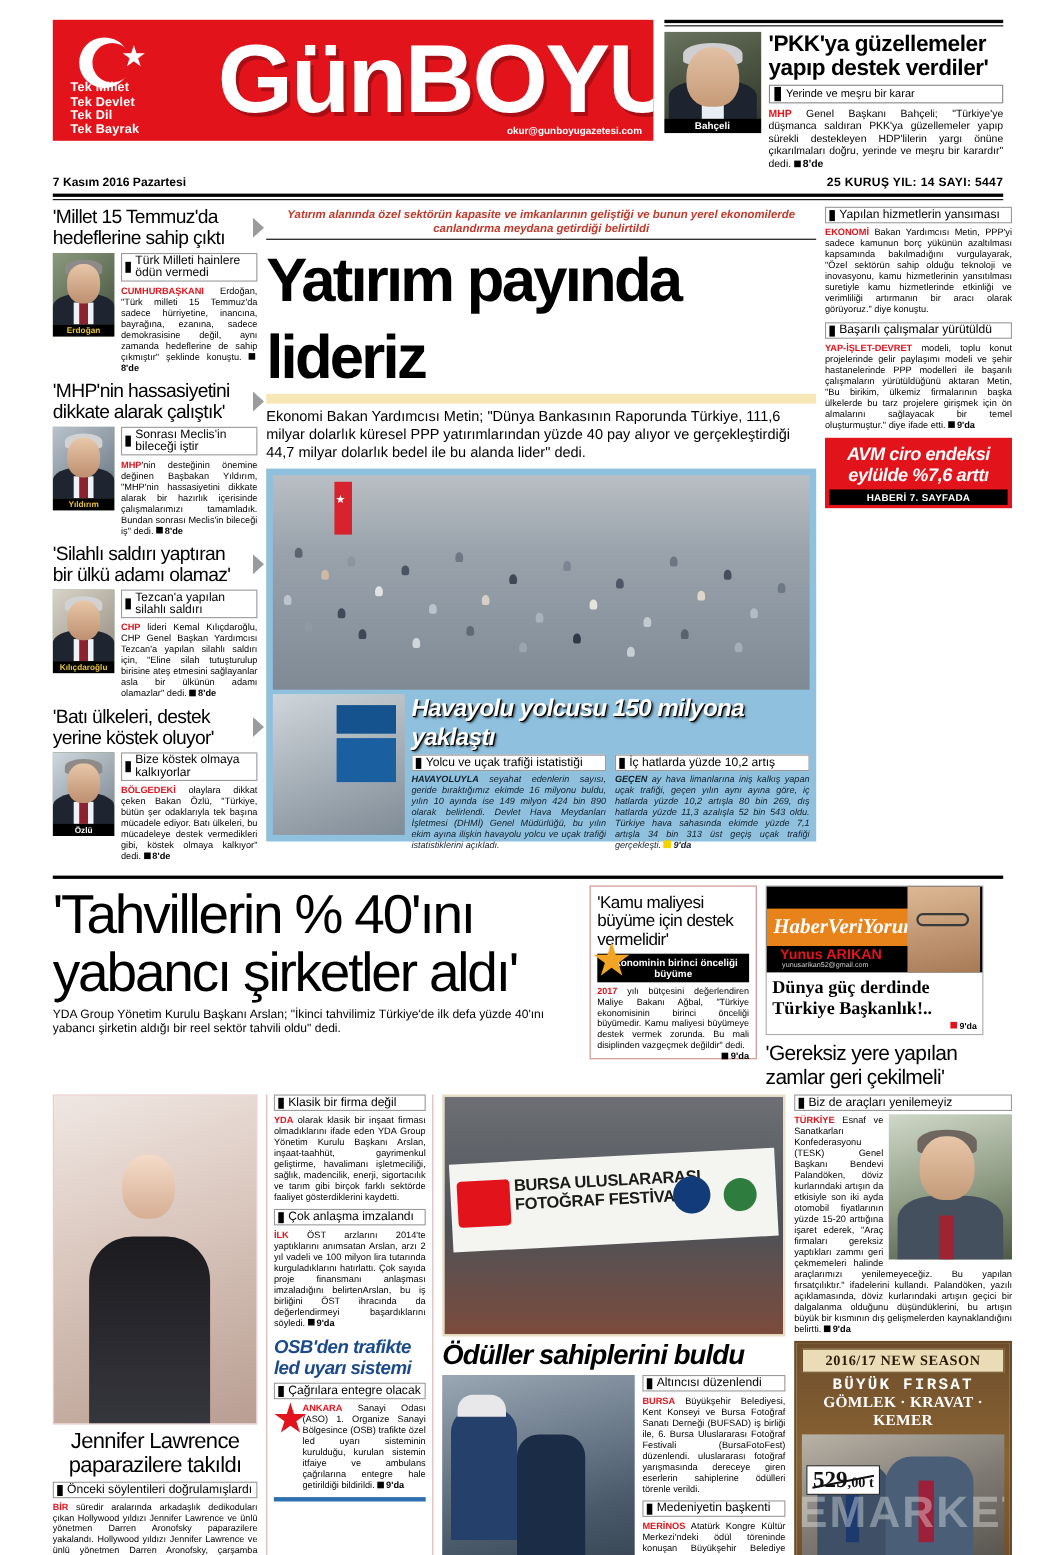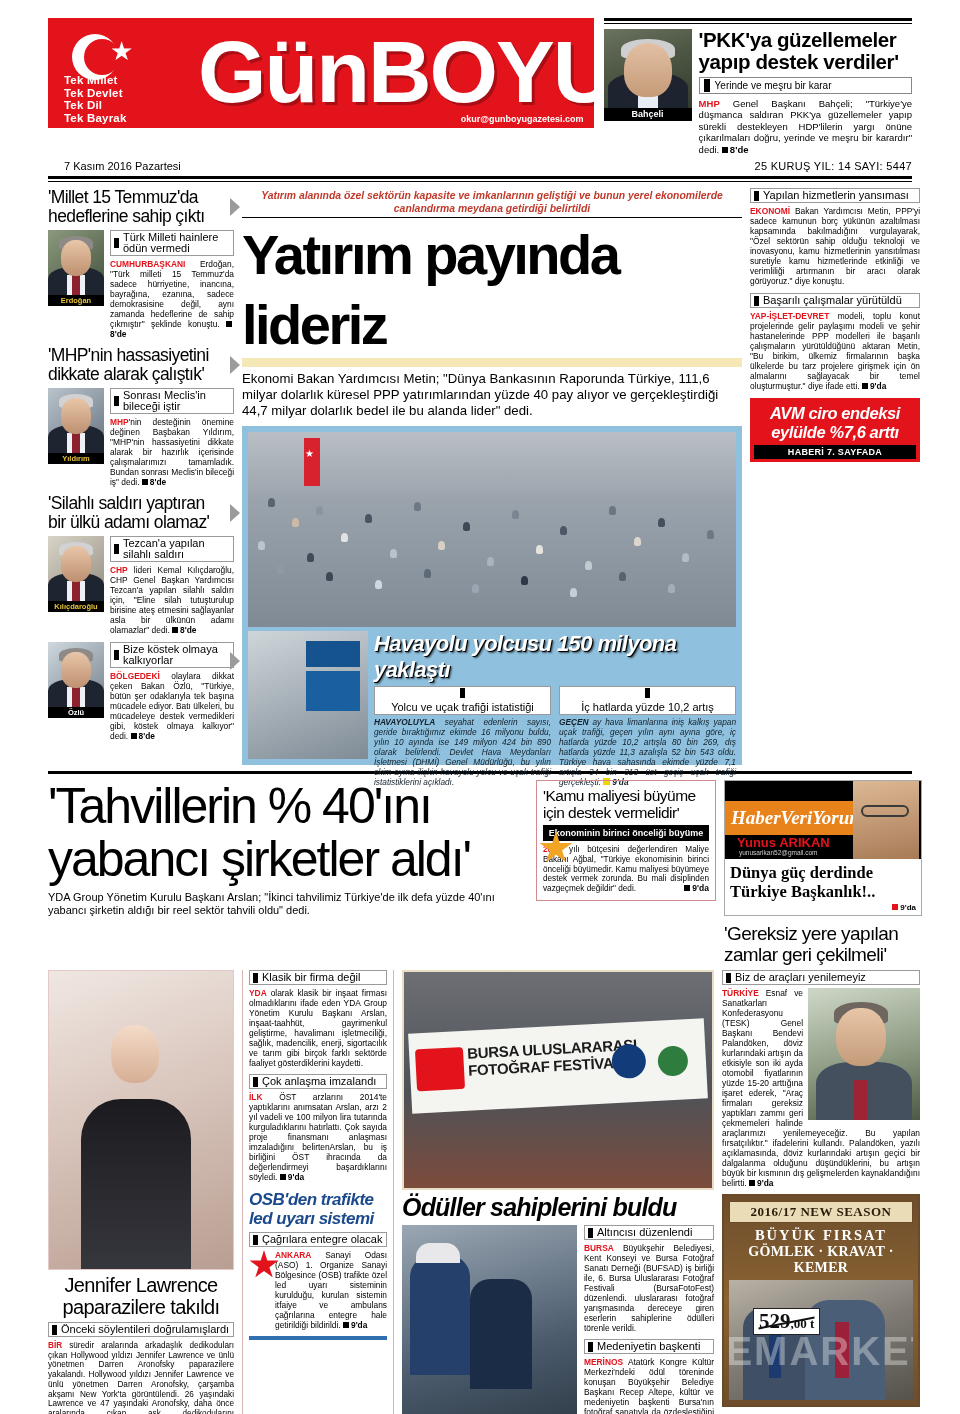--- a/index.html
+++ b/index.html
@@ -86,21 +86,21 @@
     padding: 1px 4px; font-size: 10px;
   }
   .pkk-sub .tick { width: 6px; height: 13px; background: #000; flex: none; }
   .pkk-body { margin-top: 4px; font-size: 9.5px; line-height: 11.4px; text-align: justify; }
   .red { color: #e3131c; font-weight: bold; }
   .pgref { font-weight: bold; }
   .sq { display: inline-block; width: 6px; height: 6px; background: #000; margin-right: 2px; }
 
   .mast-info {
     display: flex; justify-content: space-between; align-items: center;
-    padding: 5px 48px 0 64px; font-size: 11px; font-weight: normal;
+    padding: 5px 48px 0 48px; font-size: 11px; font-weight: bold;
   }
   .mast-info .price { letter-spacing: .3px; }
   .mast-rule { margin: 4px 48px 0 48px; height: 3px; background: #000; }
   .mast-rule2 { margin: 2px 48px 0 48px; height: 1px; background: #000; }
 
   
   .body-grid { display: flex; padding: 6px 48px 0 48px; gap: 8px; }
   .col-left { width: 186px; flex: none; }
   .col-mid  { width: 500px; flex: none; }
   .col-right{ width: 170px; flex: none; }
@@ -206,41 +206,41 @@
     background: #1a5fa0;
   }
   .cap-strip { position: absolute; left: 126px; top: 0; right: 0; bottom: 0; }
   .cap-head {
     font-size: 22px; font-weight: bold; font-style: italic; color: #fff;
     letter-spacing: -.6px; line-height: 26px;
     text-shadow: 1px 1px 0 #000, 2px 2px 2px rgba(0,0,0,.6);
   }
   .cap-cols { display: flex; gap: 8px; margin-top: 3px; }
   .cap-col { flex: 1; }
-  .kicker.light { background: #fff; flex-direction: column; }
+  .kicker.light { background: #fff; }
   .cap-p { margin-top: 2px; font-size: 8.3px; line-height: 10px; text-align: justify; color: #11202c; font-style: italic; }
   .ysq { display:inline-block; width:7px; height:7px; background:#f5d200; margin-right:2px; }
 
   
   .rblock { margin-bottom: 7px; }
   .avm-box { background: #e3131c; text-align: center; padding: 6px 4px 3px; margin-top: 6px; }
   .avm-t {
     color: #fff; font-weight: bold; font-style: italic; font-size: 16.5px;
     line-height: 18.5px; letter-spacing: -.4px;
   }
   .avm-foot {
     background: #000; color: #fff; font-weight: bold; font-size: 9px;
     padding: 2px 0; margin-top: 4px; letter-spacing: .3px;
   }
 
   
   .sep-rule { margin: 6px 48px 0; height: 3px; background: #000; }
   .sec2 { display: flex; padding: 6px 48px 0; gap: 8px; }
   .s2-left { width: 480px; flex: none; }
-  .s2-mid  { width: 180px; flex: none; }
+  .s2-mid  { width: 152px; flex: none; }
   .s2-right{ width: 198px; flex: none; }
 
   .big2 {
     font-size: 50px; line-height: 53px; letter-spacing: -2px; font-weight: normal;
   }
   .lede2 { font-size: 11px; line-height: 13px; margin-top: 5px; }
 
   .kamu-box { border: 1px solid #d08b8b; padding: 6px; position: relative; }
   .kamu-h { font-size: 15.5px; line-height: 17px; letter-spacing: -.5px; }
   .kamu-k {
@@ -378,21 +378,21 @@
     border: 2px solid #6b4a27;
     background: linear-gradient(180deg,#6d4d2b 0%,#8a6333 50%,#6d4d2b 100%);
     padding: 5px; text-align: center;
   }
   .ad-season {
     background: #e9dcb6; border: 1px solid #6b4a27; color: #2b1c0c;
     font-family: "Liberation Serif", serif; font-weight: bold; font-size: 13px;
     letter-spacing: .5px; padding: 2px 0;
   }
   .ad-l1 {
-    color: #fff; font-family: Liberation Serif, serif; font-weight: bold;
+    color: #fff; font-family: Liberation Mono, monospace; font-weight: bold;
     font-size: 14.5px; letter-spacing: 2px; margin-top: 4px;
   }
   .ad-l2 {
     color: #fff; font-family: "Liberation Serif", serif; font-weight: bold;
     font-size: 28px; letter-spacing: .5px; line-height: 30px;
   }
   .ad-l3 {
     color: #fff; font-family: "Liberation Serif", serif; font-weight: bold;
     font-size: 14px; letter-spacing: .3px;
   }
@@ -402,21 +402,21 @@
   }
   .ad-suit1 { position: absolute; left: 14px; top: 28px; width: 66px; height: 92px; background: #3f5066; border-radius: 20px 20px 0 0; }
   .ad-suit2 { position: absolute; left: 76px; top: 20px; width: 80px; height: 100px; background: #4b5e77; border-radius: 24px 24px 0 0; }
   .ad-tie1 { position: absolute; left: 40px; top: 52px; width: 12px; height: 46px; background: #1c3a6e; }
   .ad-tie2 { position: absolute; left: 106px; top: 42px; width: 14px; height: 56px; background: #9c2039; }
   .price-tag {
     position: absolute; background: #fff; border: 1px solid #222;
     font-family: "Liberation Serif", serif; font-weight: bold; color: #111;
     padding: 0 5px; white-space: nowrap;
   }
-  .price-a { left: 24px; top: 28px; font-size: 21px; }
+  .price-a { left: 4px; top: 28px; font-size: 21px; }
   .price-a::after, .price-b::after {
     content: ""; position: absolute; left: 4px; top: 50%; right: 4px; height: 2px;
     background: #111; transform: rotate(-11deg);
   }
   .price-sm { font-size: .62em; }
   .wmark {
     position: absolute; left: -30px; bottom: 26px; font-size: 40px; font-weight: bold;
     color: rgba(255,255,255,.35); letter-spacing: 2px; pointer-events: none;
   }
 </style>
@@ -550,20 +550,21 @@
             </div>
             <div class="teaser-p">
               <span class="red">CHP</span><span> lideri Kemal Kılıçdaroğlu, CHP Genel Başkan Yardımcısı Tezcan'a yapılan silahlı saldırı için, "Eline silah tutuşturulup birisine ateş etmesini sağlayanlar asla bir ülkünün adamı olamazlar" dedi.</span>
               <span class="pgref"><span class="sq"></span><span>8'de</span></span>
             </div>
           </div>
         </div>
       </div>
 
       <div class="teaser">
+        <div class="teaser-head">'Batı ülkeleri, destek yerine köstek oluyor'</div>
         <div class="arrow-right"></div>
         <div class="teaser-body">
           <div class="port">
             <div class="bg-d"></div>
               <div class="psuit"></div>
               <div class="pshirt"></div>
               <div class="ptie"></div>
             <div class="phair dkgray"></div>
               <div class="pface"></div>
             <div class="port-cap white">Özlü</div>

